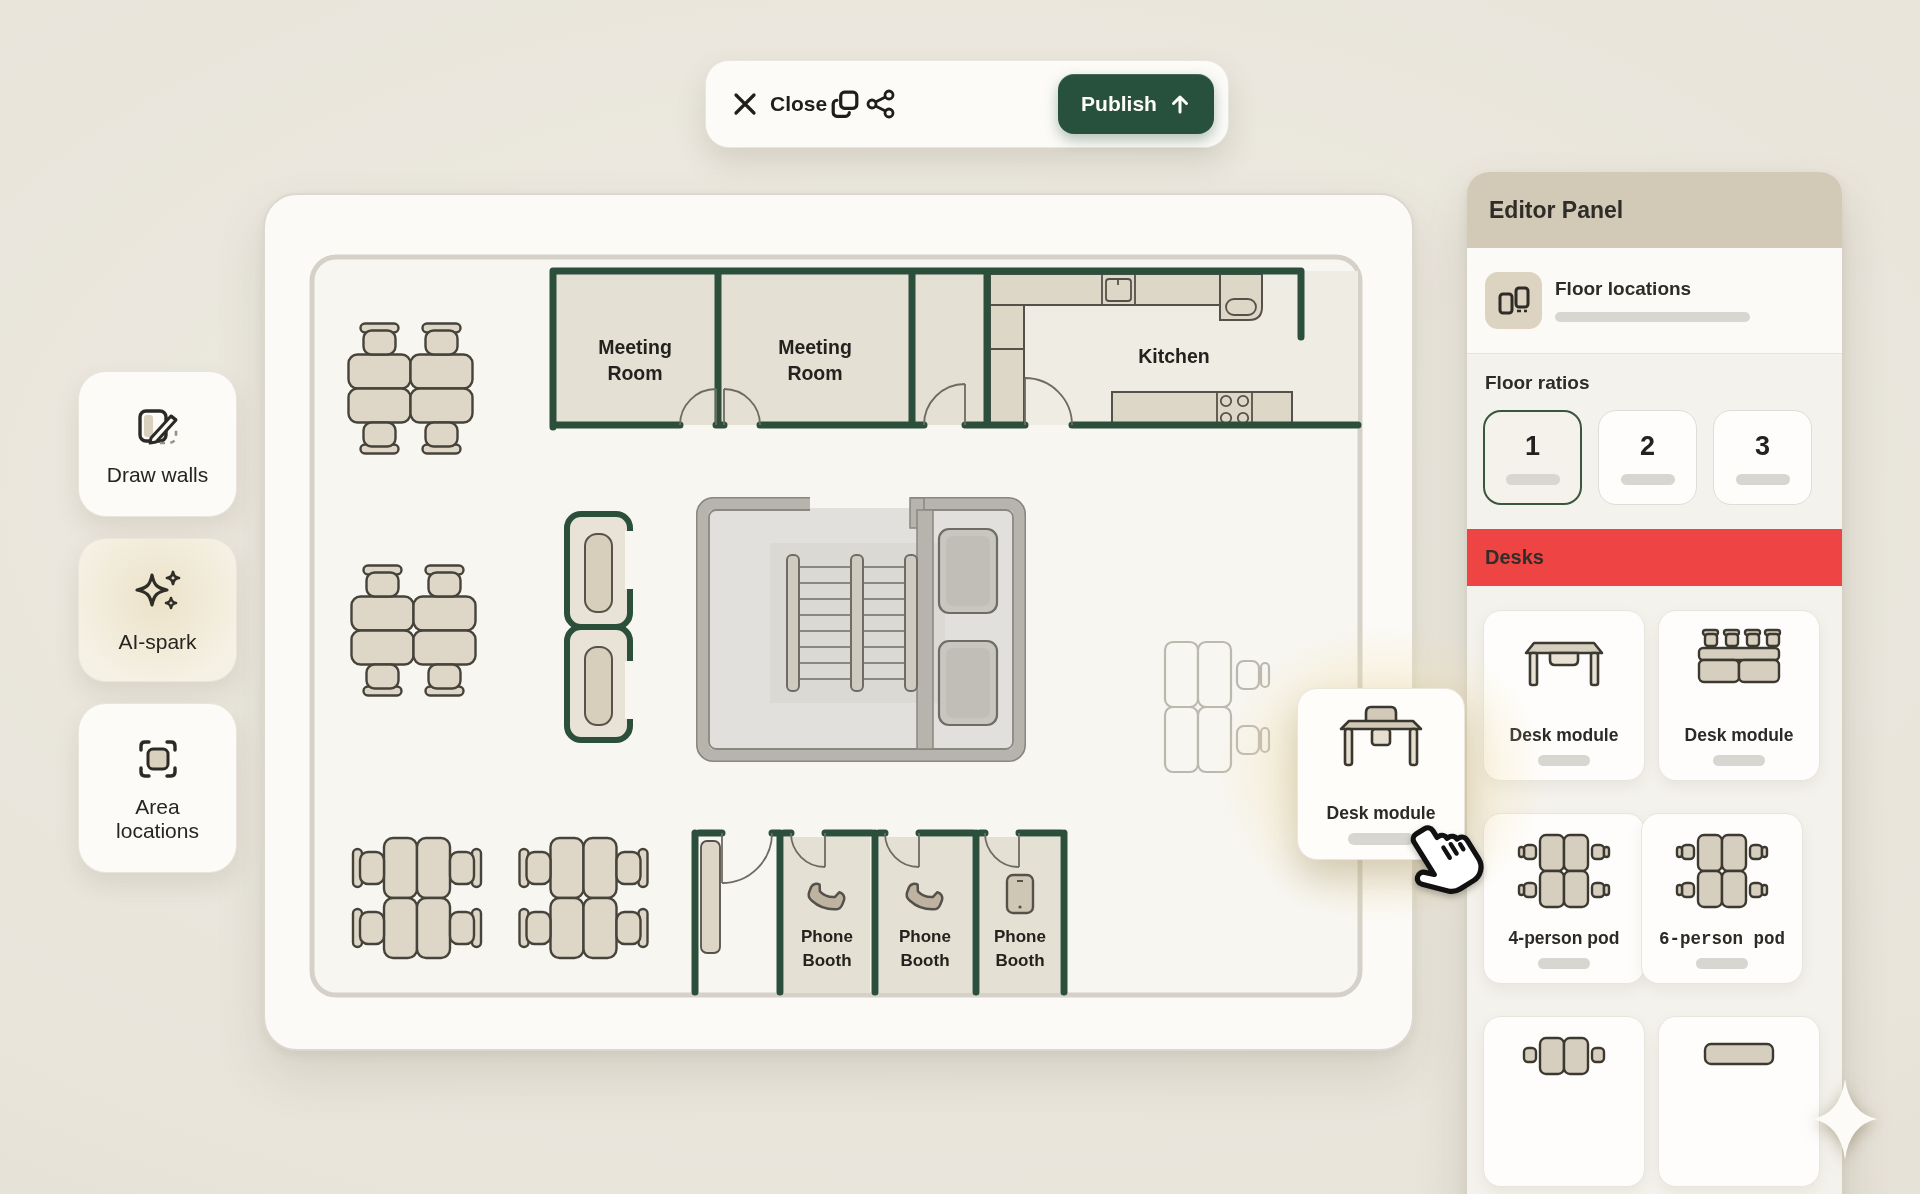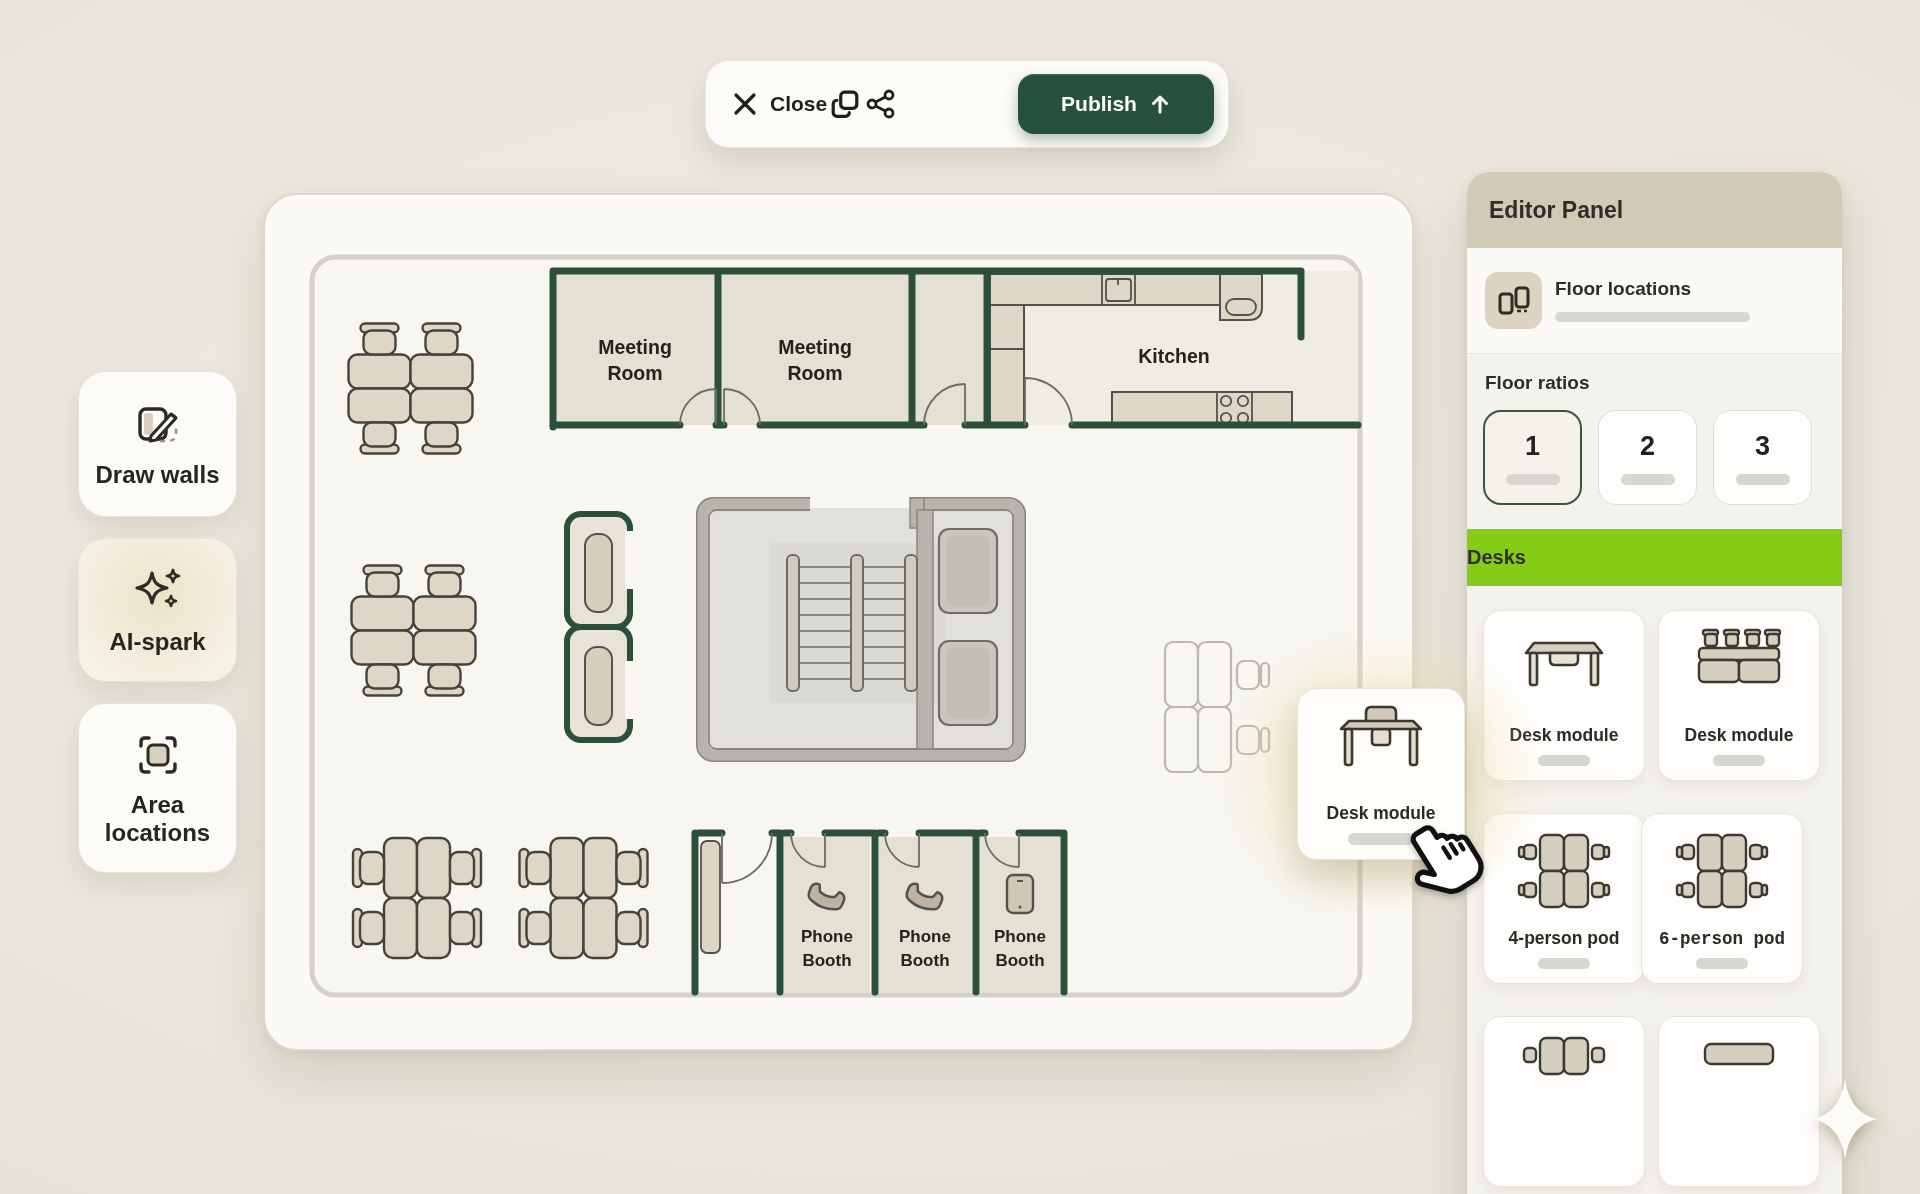--- a/index.html
+++ b/index.html
@@ -24,34 +24,34 @@
     position:absolute;left:705px;top:60px;width:524px;height:88px;
     background:#fcfbf8;border:1.5px solid #e9e6de;border-radius:24px;
     box-shadow:0 14px 30px rgba(95,85,60,.16);
     display:flex;align-items:center;padding:0 14px 0 26px;box-sizing:border-box;
   }
   .tb-close{display:flex;align-items:center;gap:12px;cursor:default;}
   .tb-close span{font-size:21px;font-weight:600;color:#1f1e1a;}
   .tb-icon{display:flex;align-items:center;justify-content:center;width:36px;height:36px;}
   .publish{
     margin-left:auto;display:flex;align-items:center;justify-content:center;gap:12px;
-    width:196px;height:60px;border-radius:16px;background:#27513c;
+    width:156px;height:60px;border-radius:16px;background:#27513c;
     box-shadow:0 6px 14px rgba(39,81,60,.35), inset 0 1px 0 rgba(255,255,255,.15);
   }
   .publish span{color:#fdfdfa;font-size:21px;font-weight:600;}
 
   
   .tool-btn{
     position:absolute;left:78px;width:159px;border-radius:28px;
     background:#fcfbf8;border:1.5px solid #e9e5da;
     box-shadow:0 12px 24px rgba(95,85,60,.12);
     display:flex;flex-direction:column;align-items:center;justify-content:center;gap:10px;
     text-align:center;box-sizing:border-box;padding:10px 12px;
   }
-  .tool-btn .lbl{font-size:24px;font-weight:700;color:#262520;line-height:1.15;}
+  .tool-btn .lbl{font-size:21px;font-weight:400;color:#262520;line-height:1.15;}
   .tool-btn.active{background:radial-gradient(circle at 50% 42%, #ece2c8 0%, #f5f1e5 78%);}
 
   
   .panel{
     position:absolute;left:1467px;top:172px;width:375px;height:1148px;
     background:#f4f2ec;border-radius:22px;overflow:hidden;
     box-shadow:0 26px 48px rgba(95,85,60,.20), 0 4px 10px rgba(95,85,60,.10);
   }
   .panel-header{height:76px;background:#d2c9b6;display:flex;align-items:center;padding-left:22px;}
   .panel-header span{font-size:23px;font-weight:700;color:#2f2d28;}
@@ -70,21 +70,21 @@
   .skeleton{background:#d8d6d0;border-radius:6px;}
   .row-floorloc .skeleton{position:absolute;left:88px;top:64px;width:195px;height:10px;}
   .sec-ratios{height:175px;background:#f4f2ec;position:relative;}
   .sec-ratios .lbl{position:absolute;left:18px;top:18px;font-size:19px;font-weight:600;color:#2e2c27;}
   .ratio-row{position:absolute;left:16px;top:56px;display:flex;gap:16px;}
   .ratio-btn{width:99px;height:95px;border-radius:18px;background:#fefdfb;border:1.5px solid #e0ddd5;
     box-sizing:border-box;display:flex;flex-direction:column;align-items:center;justify-content:center;gap:12px;}
   .ratio-btn .num{font-size:27px;font-weight:600;color:#23221f;}
   .ratio-btn .skeleton{width:54px;height:11px;}
   .ratio-btn.selected{background:#f4f2ea;border:2.5px solid #39573f;}
-  .desks-header{height:57px;background:#84cc16;display:flex;align-items:center;}
+  .desks-header{height:57px;background:#ef4444;display:flex;align-items:center;padding-left:18px;}
   .desks-header span{font-size:20px;font-weight:700;color:#302e29;}
   .cards{position:relative;background:#f4f2ec;height:458px;}
   .card{
     position:absolute;width:162px;height:171px;border-radius:18px;background:#fefdfb;
     border:1.5px solid #e8e5dd;box-sizing:border-box;
     box-shadow:0 6px 14px rgba(95,85,60,.08);
     display:flex;flex-direction:column;align-items:center;justify-content:flex-end;padding-bottom:14px;
   }
   .card .icon{position:absolute;top:14px;left:0;right:0;display:flex;justify-content:center;}
   .card .lbl{font-size:17.5px;font-weight:600;color:#2b2a26;}

